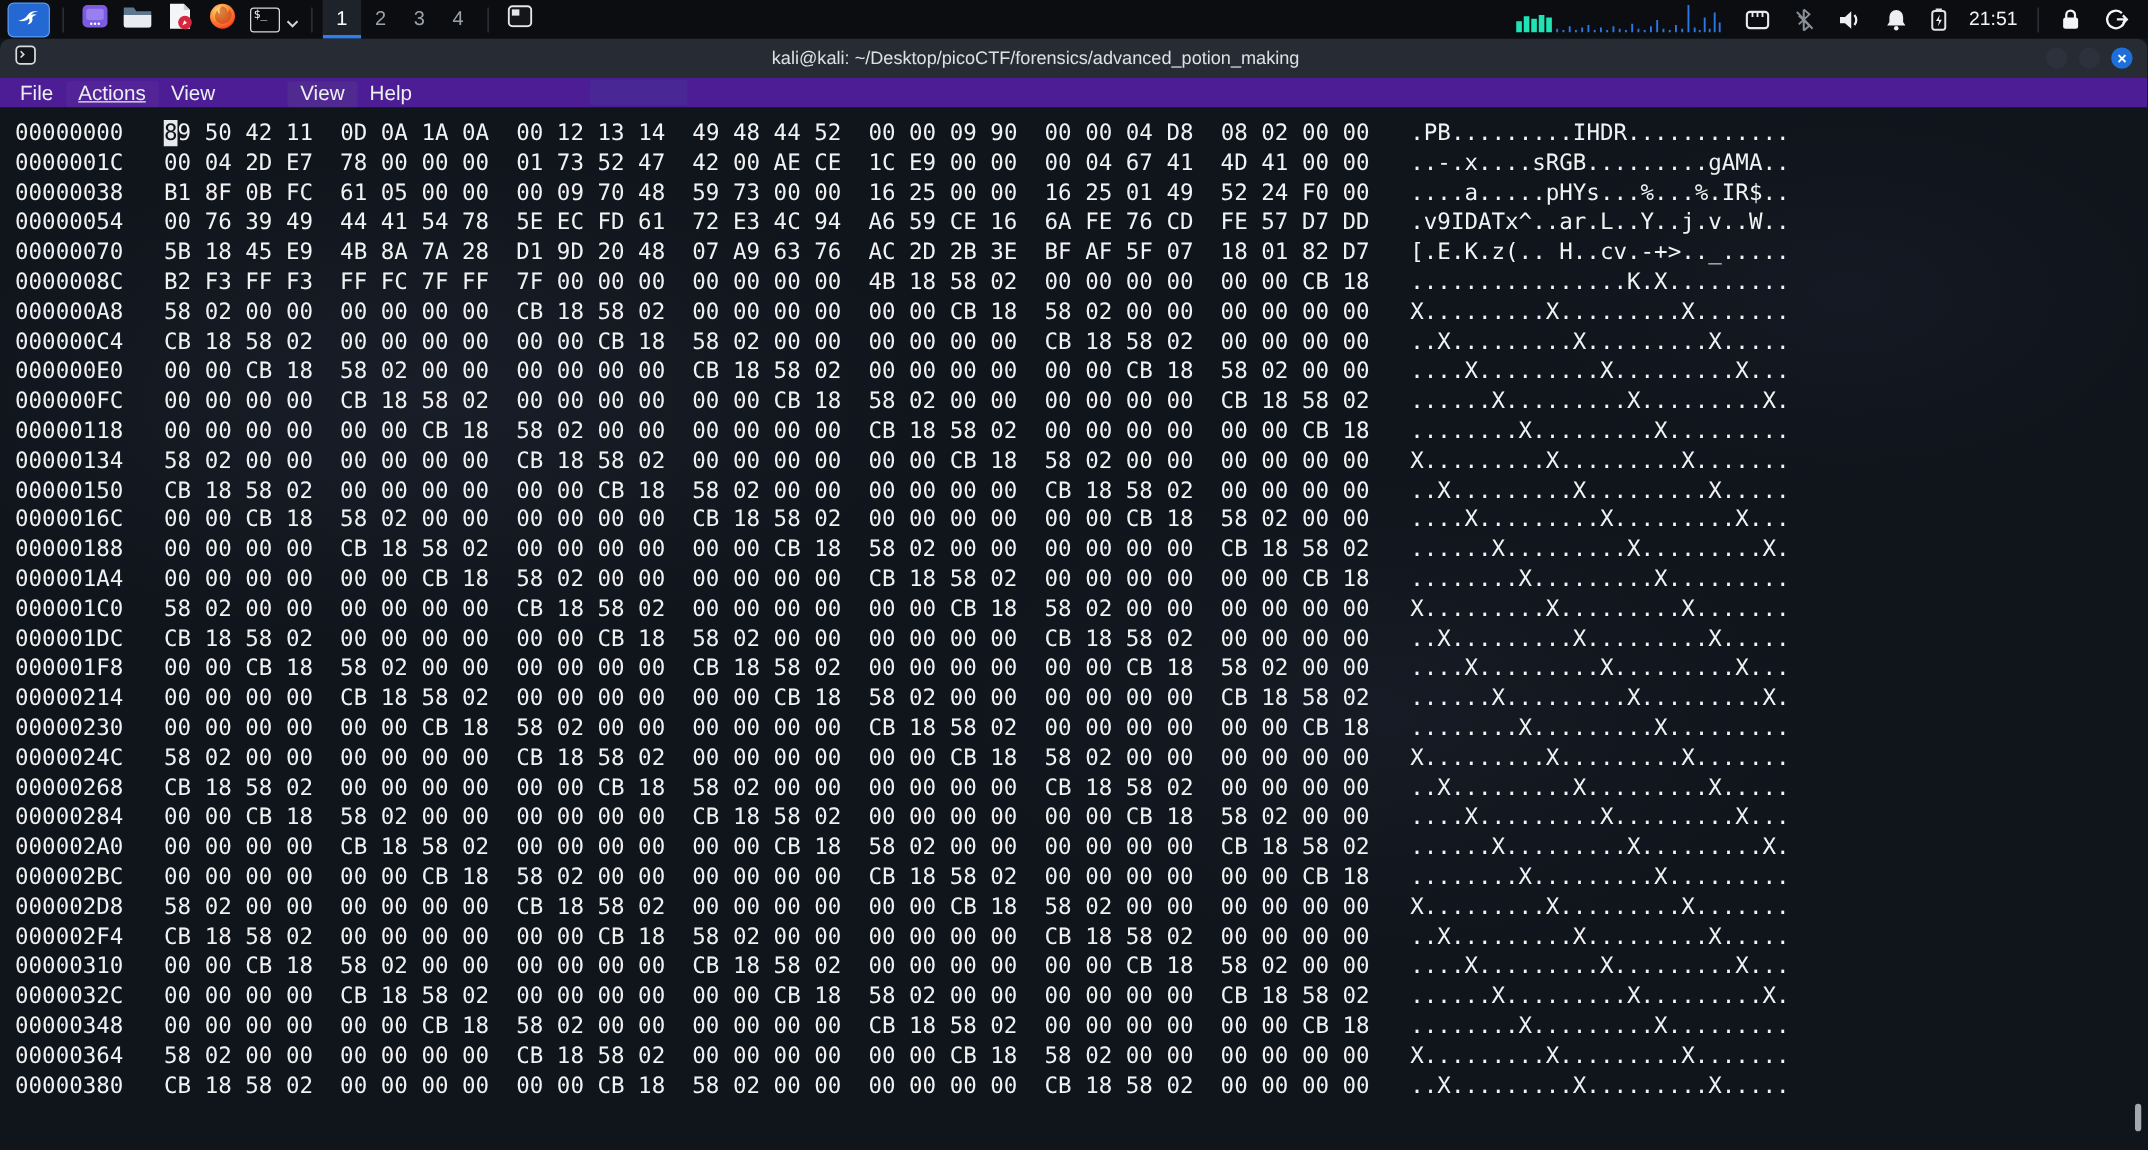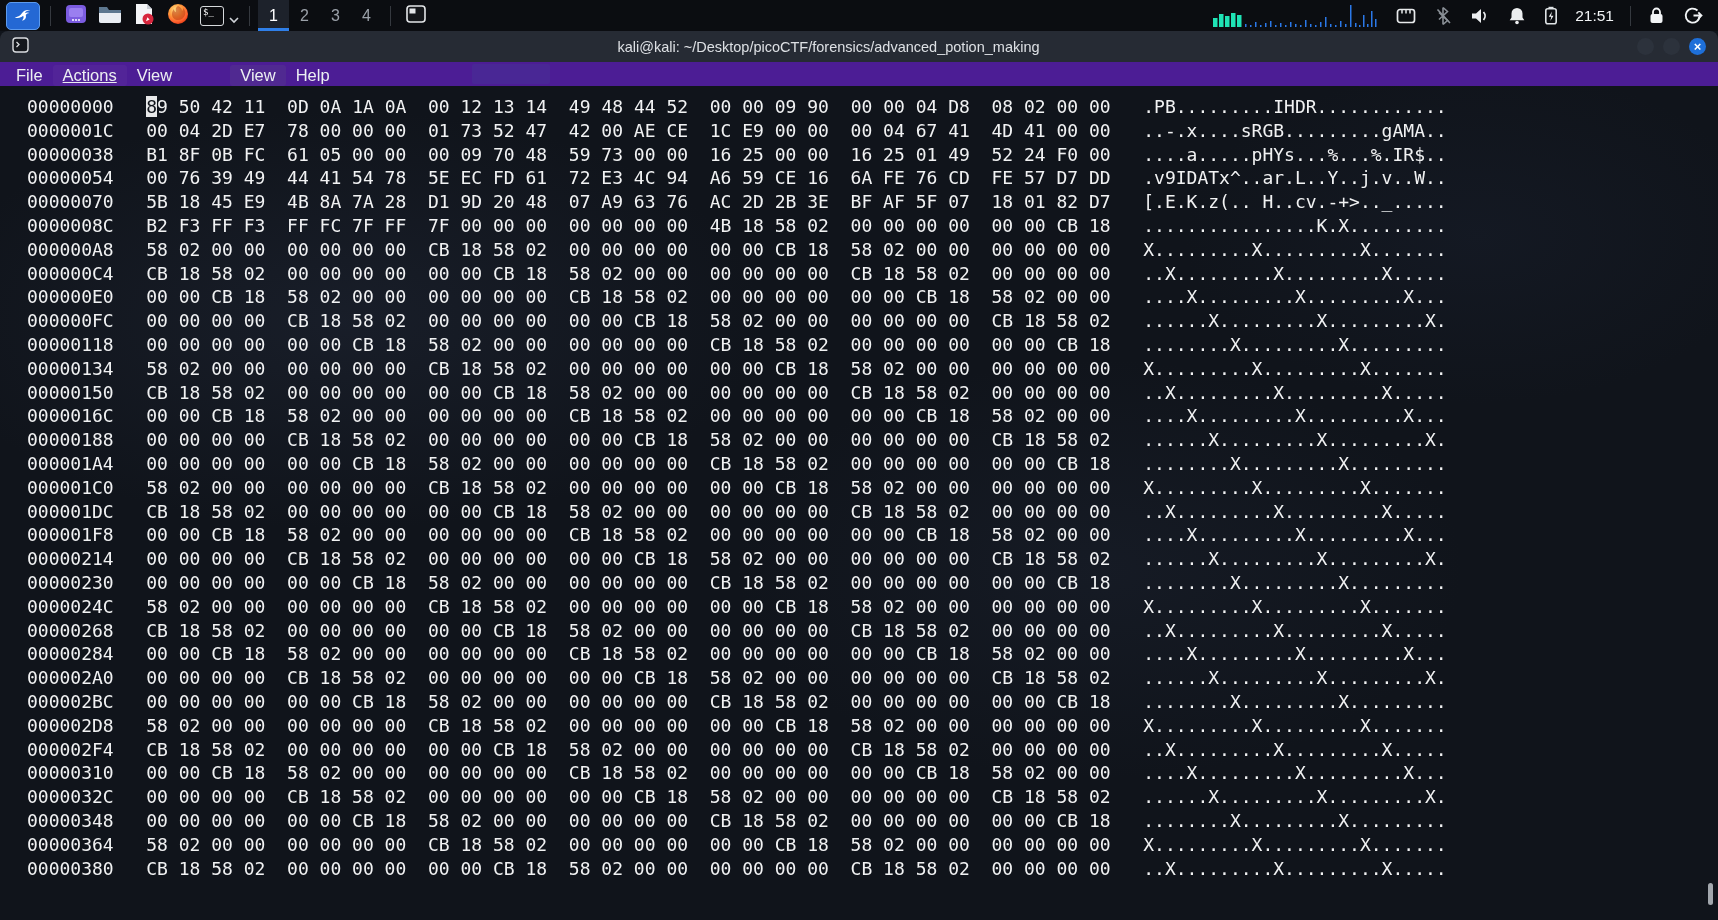--- a/index.html
+++ b/index.html
@@ -58,21 +58,21 @@
   }
   .terminal{
     position:absolute;top:55px;left:0;width:1718px;height:834px;
     background:
       radial-gradient(600px 300px at 20% 28%, rgba(42,50,70,0.32), transparent 70%),
       radial-gradient(520px 300px at 64% 58%, rgba(36,44,62,0.28), transparent 70%),
       radial-gradient(420px 240px at 86% 18%, rgba(32,40,60,0.24), transparent 70%),
       #10141b;
   }
   pre.hexview{
-    margin:0;padding:9px 0 0 27px;
+    margin:0;padding:9px 0 0 12px;
     font-family:"DejaVu Sans Mono",monospace;font-size:18px;line-height:23.8px;
     color:#f1f2f3;white-space:pre;
   }
   .cursor{background:#e8e9ea;color:#10141b;}
   .status-line{color:#f1f2f3;}
   .scroll-thumb{
     position:absolute;right:5px;bottom:15px;width:5px;height:22px;
     background:#bcc1c7;border-radius:3px;opacity:0.85;
   }
 </style>

